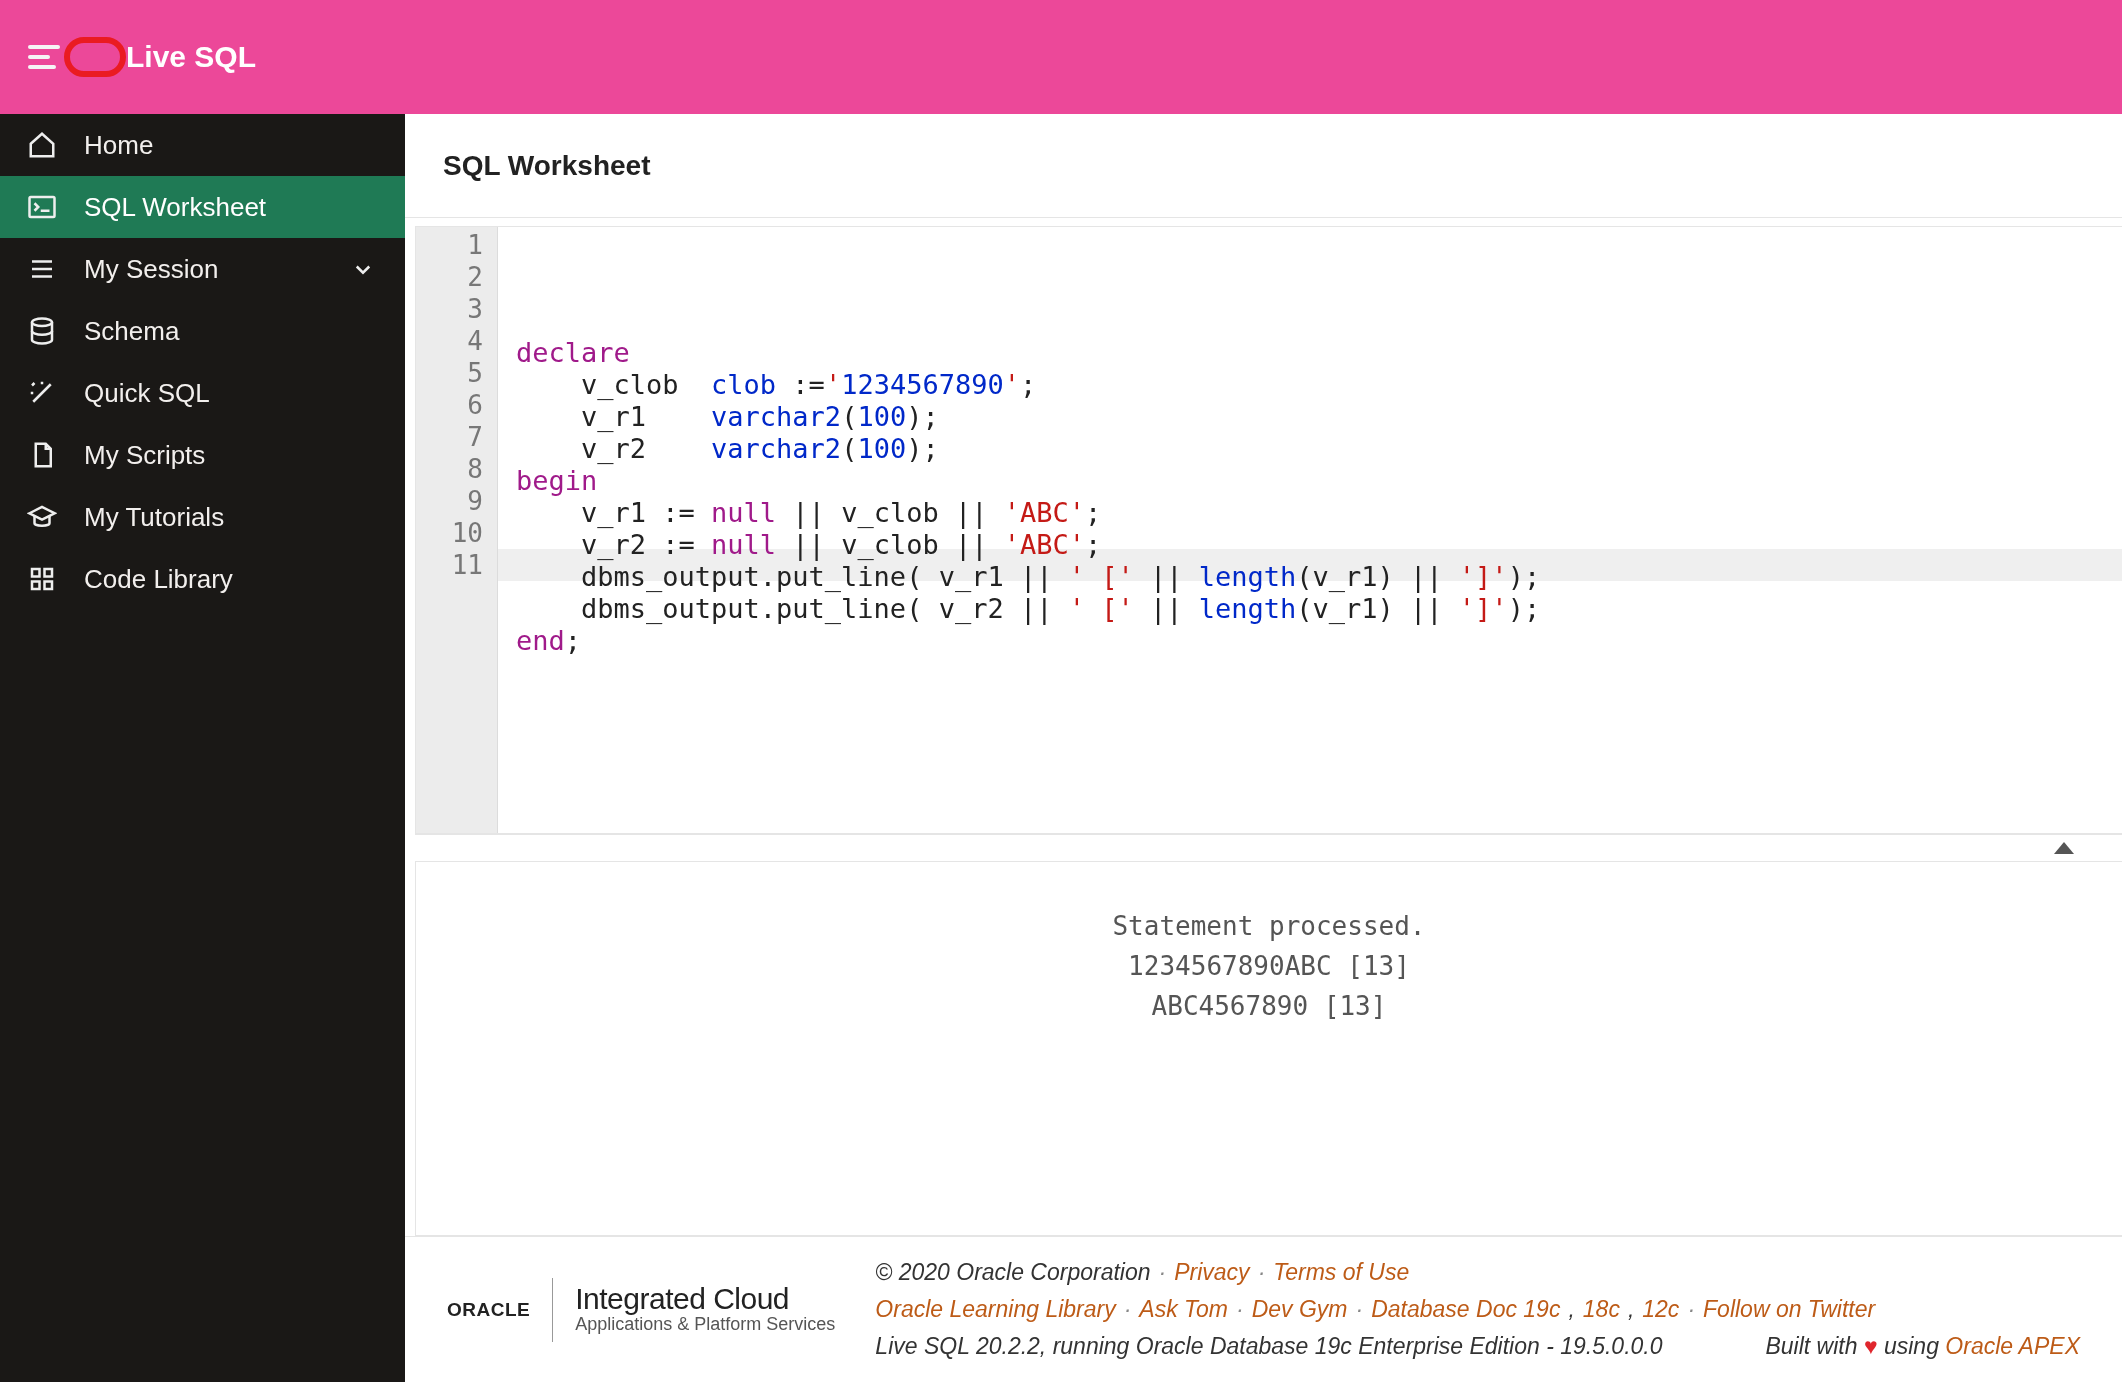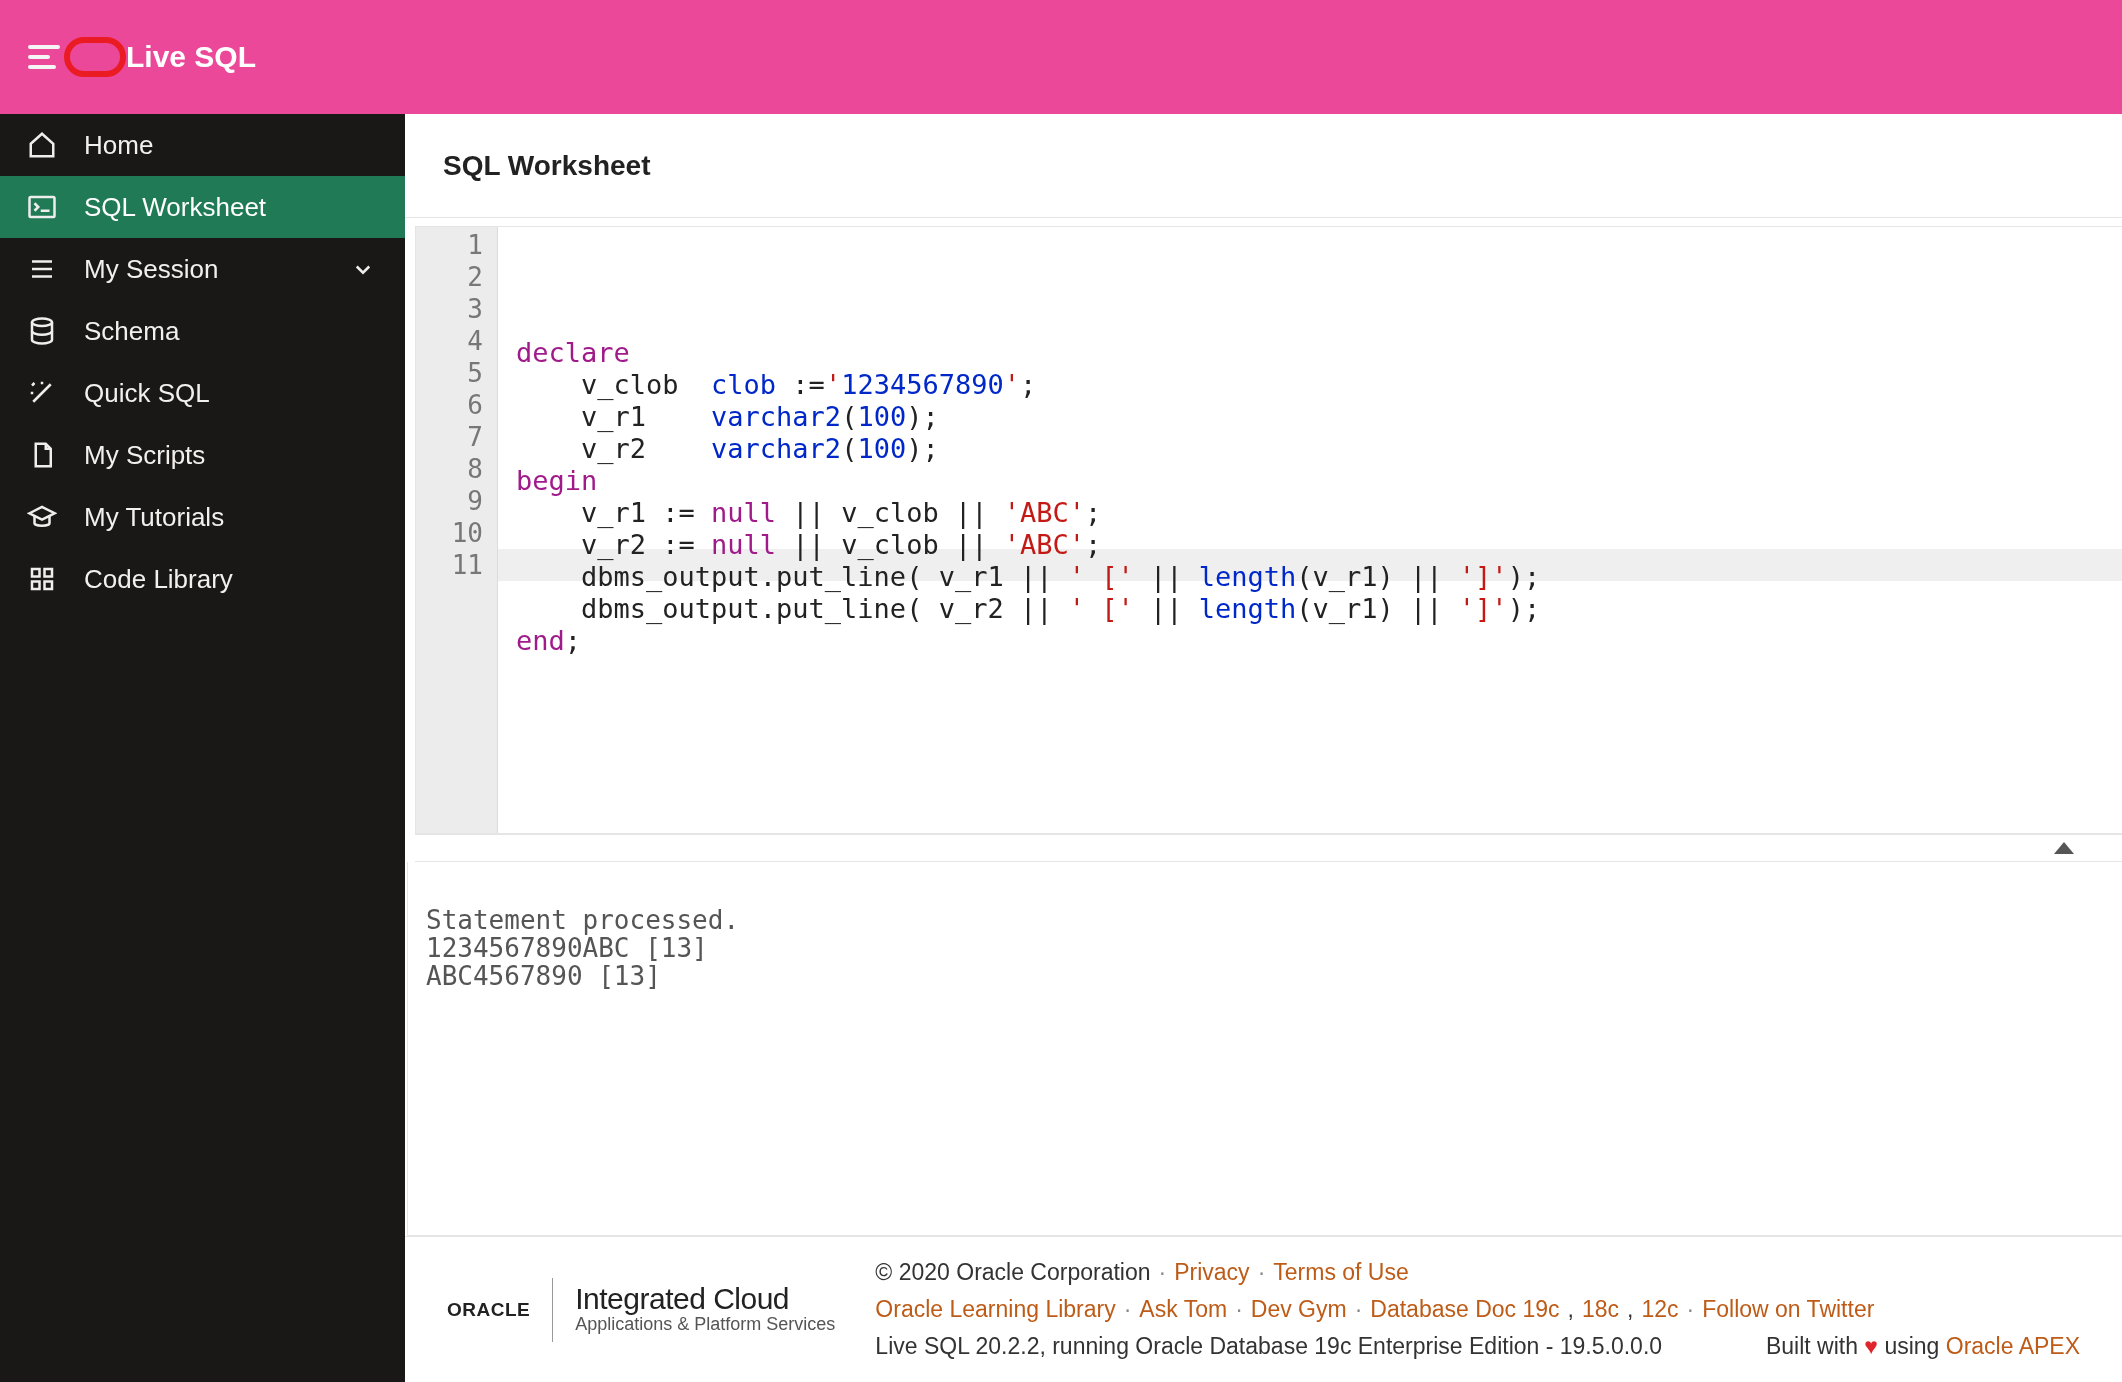--- a/index.html
+++ b/index.html
@@ -29,29 +29,29 @@
   .code { flex: 1; padding: 2px 18px; font-family: "Menlo","Consolas",monospace; font-size: 27px; line-height: 32px; white-space: pre; color: #222; overflow: hidden; }
   .code .cursor-line { position: absolute; left: 82px; right: 0; top: 322px; height: 32px; background: #efefef; z-index: 0; }
   .code-content { position: relative; z-index: 1; margin-top: 12px; }
   .kw { color: #a01a8a; }
   .type { color: #0028c9; }
   .num { color: #0028c9; }
   .str { color: #c41a16; }
   .fn { color: #0028c9; }
   .divider { height: 28px; background: #fff; border-top: 1px solid #e5e5e5; border-bottom: 1px solid #e5e5e5; display: flex; justify-content: flex-end; align-items: center; margin-left: 10px; cursor: row-resize; }
   .divider .tri { margin-right: 48px; width: 0; height: 0; border-left: 10px solid transparent; border-right: 10px solid transparent; border-bottom: 12px solid #555; }
-  .output { flex: 1; margin-left: 2px; border: 1px solid #e5e5e5; border-top: none; border-right: none; padding: 44px 18px 18px 18px; font-family: "Menlo","Consolas",monospace; font-size: 26px; line-height: 28px; color: #555; white-space: pre; overflow: auto; }
+  .output { flex: 1; margin-left: 10px; border: 1px solid #e5e5e5; border-top: none; border-right: none; padding: 44px 18px 18px 18px; font-family: "Menlo","Consolas",monospace; font-size: 26px; line-height: 40px; color: #555; white-space: pre; overflow: auto; text-align: center; }
   .footer { border-top: 1px solid #e5e5e5; padding: 22px 42px 22px 42px; display: flex; gap: 40px; align-items: center; font-size: 23px; color: #333; }
   .footer-logo { display: flex; align-items: center; gap: 22px; }
   .oracle-word { font-family: Arial, sans-serif; font-weight: 700; letter-spacing: 0.5px; font-size: 19px; color: #222; }
   .vbar { width: 1px; height: 64px; background: #999; }
   .ic-title { font-size: 30px; color: #222; line-height: 1; letter-spacing: -0.5px; }
   .ic-sub { font-size: 18px; color: #555; }
   .footer-links { flex: 1; display: flex; flex-direction: column; gap: 10px; }
-  .footer-links .row { display: flex; flex-wrap: wrap; gap: 8px; align-items: flex-start; }
+  .footer-links .row { display: flex; flex-wrap: wrap; gap: 8px; align-items: flex-start; font-style: italic; }
   .footer a, .link { color: #bd5b17; text-decoration: none; cursor: pointer; }
   .dot { color: #888; }
   .heart { color: #e0262d; }
   .built { white-space: nowrap; }
 </style>
 </head>
 <body>
 
 <div class="topbar">
   <div class="hamburger">

